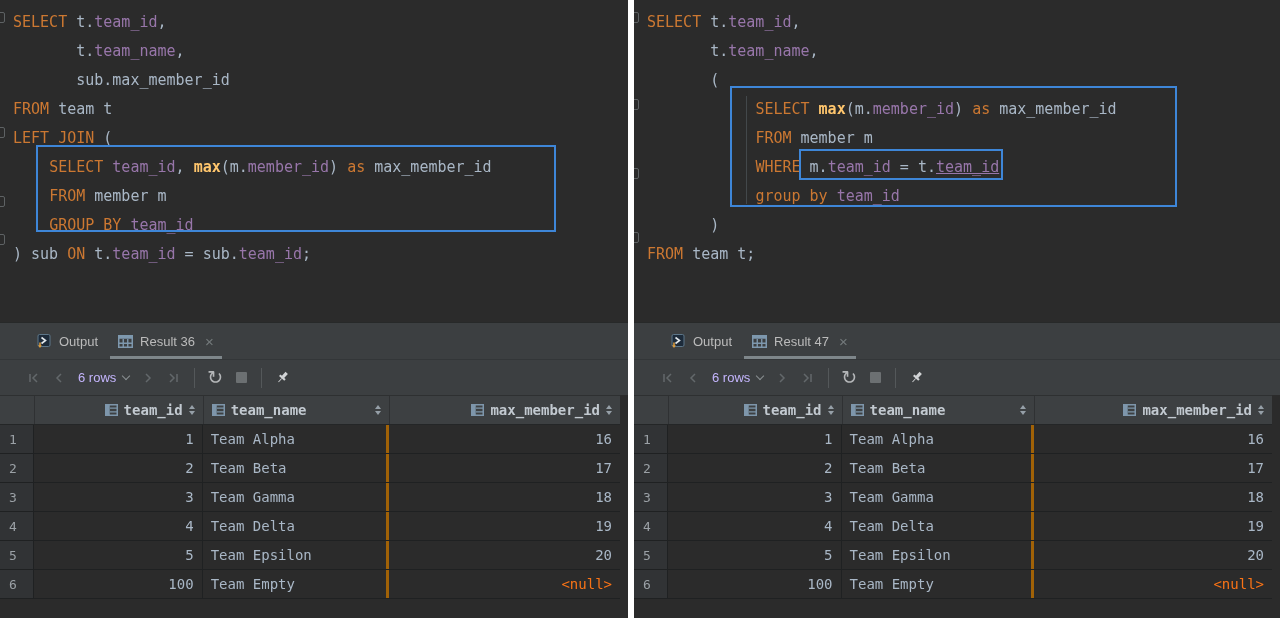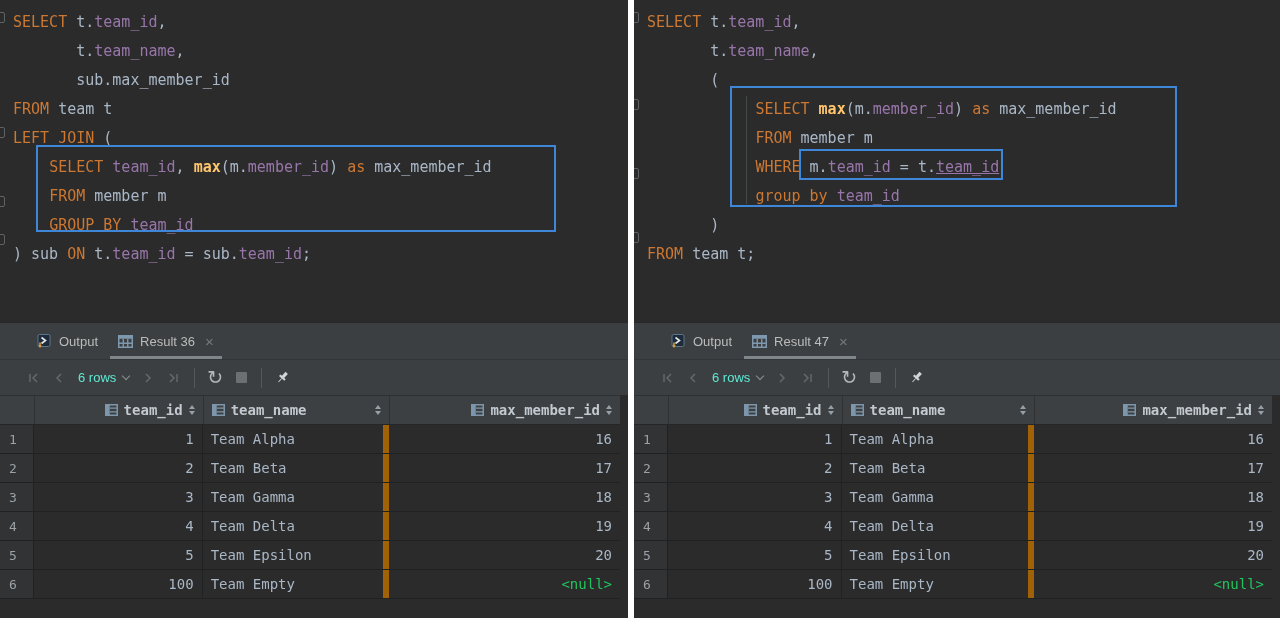--- a/index.html
+++ b/index.html
@@ -38,21 +38,21 @@
             display:flex; align-items:stretch; padding-left:26px; }
   .tab { display:flex; align-items:center; gap:7px; padding:0 10px; position:relative;
          color:#bbbbbb; font-size:13px; cursor:default; }
   .tab .underline { position:absolute; left:2px; right:2px; bottom:0; height:3px; background:#7e868a; }
   .tab .close { color:#747a7c; font-size:15px; line-height:1; margin-left:3px; }
 
   
   .toolbar { height:36px; background:#3c3f41; border-top:1px solid #333638;
              display:flex; align-items:center; padding-left:20px; }
   .tbtn { width:26px; height:24px; display:flex; align-items:center; justify-content:center; }
-  .rows-dd { display:flex; align-items:center; margin:0 6px; color:#5eead4; font-size:13px; }
+  .rows-dd { display:flex; align-items:center; margin:0 6px; color:#c4b5fd; font-size:13px; }
   .chev { width:6px; height:6px; border-right:1.5px solid #8a9093; border-bottom:1.5px solid #8a9093;
           transform:rotate(45deg); margin-left:7px; margin-top:-4px; }
   .sep { width:1px; height:20px; background:#54585a; margin:0 7px; }
   .refresh-glyph { font-family:"DejaVu Sans", sans-serif; font-size:19px; color:#b4b6b8; line-height:1; }
   .stop-sq { width:11px; height:11px; background:#6c7072; border-radius:1px; }
 
   
   .tbl { margin-right:8px; }
   .thead { height:30px; background:#3d4042; border-top:1px solid #2e3031; border-bottom:1px solid #242627;
            display:flex; align-items:stretch;
@@ -66,24 +66,24 @@
   .sort { display:flex; flex-direction:column; align-items:center; gap:2px; }
   .sort .up   { width:0; height:0; border:3.5px solid transparent; border-top:none;  border-bottom:4px solid #96a0a8; }
   .sort .down { width:0; height:0; border:3.5px solid transparent; border-bottom:none; border-top:4px solid #96a0a8; }
 
   .trow { height:29px; display:flex; align-items:stretch; border-bottom:1px solid #1f2122;
           font-family:"DejaVu Sans Mono", monospace; font-size:14px; color:#a9b7c6; }
   .gut { width:34px; background:#313335; color:#9ba1a6; font-size:13px;
          display:flex; align-items:center; padding-left:9px; border-right:1px solid #1f2122; }
   .cell { display:flex; align-items:center; padding:0 8px; }
   .cell.c1 { width:27.2%; border-right:1px solid #1f2122; }
-  .cell.c2 { width:30.1%; border-right:6px solid #a16207; }
+  .cell.c2 { width:30.1%; border-right:3px solid #a16207; }
   .cell.c3 { flex:1; }
   .cell.num { justify-content:flex-end; }
-  .cell.null { color:#22c55e; }
+  .cell.null { color:#f97316; }
 
   svg { flex:none; }
 </style>
 </head>
 <body>
 
 <div class="panel" id="panel-left">
   <div class="editor">
     <div class="code"><div class="cl"><span class="tk-kw">SELECT</span><span class="tk-pl"> t.</span><span class="tk-id">team_id</span><span class="tk-pl">,</span></div><div class="cl"><span class="tk-pl">       t.</span><span class="tk-id">team_name</span><span class="tk-pl">,</span></div><div class="cl"><span class="tk-pl">       sub.max_member_id</span></div><div class="cl"><span class="tk-kw">FROM</span><span class="tk-pl"> team t</span></div><div class="cl"><span class="tk-kw">LEFT JOIN</span><span class="tk-pl"> (</span></div><div class="cl"><span class="tk-pl">    </span><span class="tk-kw">SELECT</span><span class="tk-pl"> </span><span class="tk-id">team_id</span><span class="tk-pl">, </span><span class="tk-fn">max</span><span class="tk-pl">(m.</span><span class="tk-id">member_id</span><span class="tk-pl">) </span><span class="tk-kw">as</span><span class="tk-pl"> max_member_id</span></div><div class="cl"><span class="tk-pl">    </span><span class="tk-kw">FROM</span><span class="tk-pl"> member m</span></div><div class="cl"><span class="tk-pl">    </span><span class="tk-kw">GROUP BY</span><span class="tk-pl"> </span><span class="tk-id">team_id</span></div><div class="cl"><span class="tk-pl">) sub </span><span class="tk-kw">ON</span><span class="tk-pl"> t.</span><span class="tk-id">team_id</span><span class="tk-pl"> = sub.</span><span class="tk-id">team_id</span><span class="tk-pl">;</span></div></div>
     <div class="fold fm1"></div>

